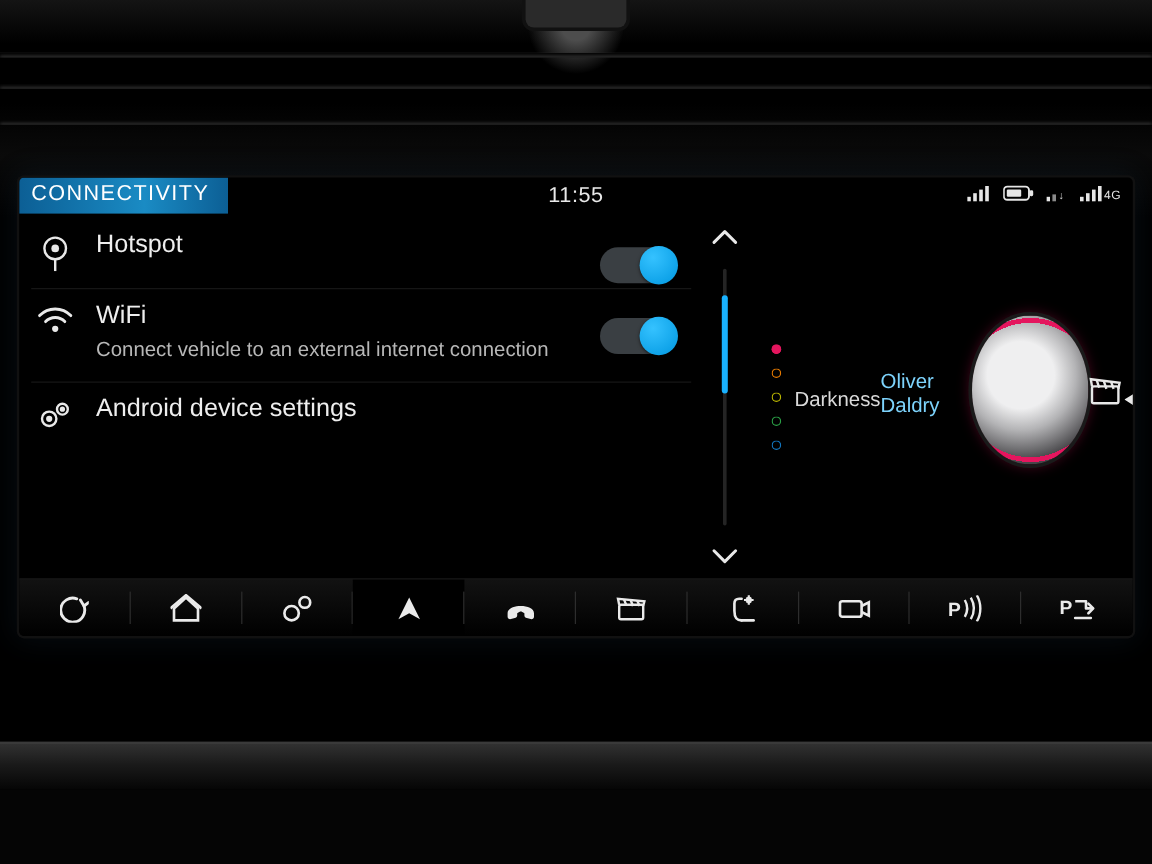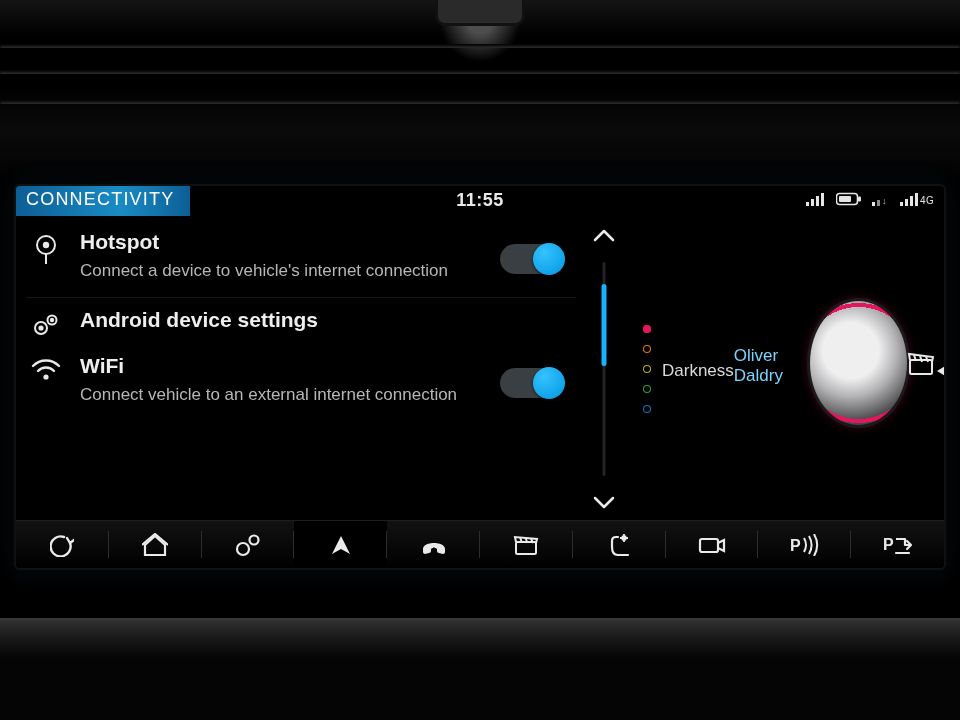--- a/index.html
+++ b/index.html
@@ -25,43 +25,42 @@
     background:linear-gradient(#313131,#1a1a1a 45%,#050505);
     border-top:2px solid #3a3a3a;
   }
   .foot-dark{position:absolute;left:0;right:0;bottom:0;height:62px;background:#050505}
 
   
   .screen{
     position:absolute;left:16px;right:16px;top:148px;height:382px;
     background:#000;border-radius:4px;overflow:hidden;
     box-shadow:0 0 0 2px #111, 0 0 25px 4px rgba(60,120,170,.10);
-    margin-top:38px;
   }
   
   .status{
     position:relative;height:32px;color:#e9e9e9;font-size:18px;letter-spacing:.5px;
   }
   .title-badge{
     position:absolute;left:0;top:0;height:30px;padding:3px 16px 0 10px;
     background:linear-gradient(90deg,#0c5f95 0%,#1a8bc4 60%,#0c5f95 100%);
     color:#fff;font-size:18px;font-weight:500;letter-spacing:1.2px;
   }
-  .clock{position:absolute;left:50%;top:4px;transform:translateX(-50%);font-weight:700}
+  .clock{position:absolute;left:50%;top:4px;transform:translateX(-50%);font-weight:400}
   .tray{position:absolute;right:10px;top:6px;display:flex;gap:10px;align-items:center}
   .tray svg{display:block}
 
   
   .content{position:absolute;top:32px;left:0;right:0;bottom:48px;display:flex}
   .settings{flex:0 0 560px;padding:2px 0 0 10px;color:#ddd}
   .row{display:flex;align-items:flex-start;gap:14px;padding:10px 0 14px 0;border-bottom:1px solid rgba(180,180,180,.12);position:relative}
   .row:last-child{border-bottom:none}
   .row .ico{width:40px;display:flex;justify-content:center;padding-top:4px}
   .row .txt{flex:1;min-width:0}
-  .row .ttl{color:#eeeeee;font-size:21px;font-weight:700;margin-bottom:6px}
+  .row .ttl{color:#eeeeee;font-size:21px;font-weight:400;margin-bottom:6px}
   .row .sub{color:#b7b7b7;font-size:17px;line-height:1.35;max-width:380px}
   .toggle{
     position:absolute;right:12px;top:24px;width:64px;height:30px;border-radius:15px;
     background:#3a3f43;cursor:pointer;
   }
   .toggle .knob{
     position:absolute;top:-1px;width:32px;height:32px;border-radius:50%;
     background:radial-gradient(circle at 35% 30%,#35c2ff,#0097e0);right:-1px;
     box-shadow:0 1px 3px rgba(0,0,0,.6);
   }
@@ -162,21 +161,37 @@
         <div class="row">
           <div class="ico">
             <svg width="26" height="30" viewBox="0 0 26 30">
                 <circle cx="13" cy="11" r="9" fill="none" stroke="#e8e8e8" stroke-width="2"></circle>
                 <circle cx="13" cy="11" r="3.2" fill="#e8e8e8"></circle>
                 <path d="M13 20 L13 30" stroke="#e8e8e8" stroke-width="2"></path>
               </svg>
           </div>
           <div class="txt">
             <div class="ttl">Hotspot</div>
-            <div class="sub">Connect a device to vehicle's internet connection</div>
+          </div>
+          <div class="toggle">
+              <div class="knob"></div>
+            </div>
+        </div>
+
+        <div class="row">
+          <div class="ico">
+            <svg width="30" height="24" viewBox="0 0 30 24">
+                <path d="M2 8 A18 18 0 0 1 28 8" fill="none" stroke="#e8e8e8" stroke-width="2.4" stroke-linecap="round"></path>
+                <path d="M7 13 A11 11 0 0 1 23 13" fill="none" stroke="#e8e8e8" stroke-width="2.4" stroke-linecap="round"></path>
+                <circle cx="15" cy="19" r="2.6" fill="#e8e8e8"></circle>
+              </svg>
+          </div>
+          <div class="txt">
+            <div class="ttl">WiFi</div>
+            <div class="sub">Connect  vehicle to an external internet connection</div>
           </div>
           <div class="toggle">
               <div class="knob"></div>
             </div>
         </div>
 
         <div class="row" style="border-bottom:none;padding-bottom:6px">
           <div class="ico">
             <svg width="30" height="26" viewBox="0 0 30 26">
               <g fill="none" stroke="#e8e8e8" stroke-width="2">
@@ -184,37 +199,20 @@
                   <circle cx="10" cy="16" r="1.6" fill="#e8e8e8"></circle>
                 <circle cx="21" cy="8" r="4.5"></circle>
                   <circle cx="21" cy="8" r="1.2" fill="#e8e8e8"></circle>
               </g>
             </svg>
           </div>
           <div class="txt">
             <div class="ttl">Android device settings</div>
           </div>
         </div>
-
-        <div class="row">
-          <div class="ico">
-            <svg width="30" height="24" viewBox="0 0 30 24">
-                <path d="M2 8 A18 18 0 0 1 28 8" fill="none" stroke="#e8e8e8" stroke-width="2.4" stroke-linecap="round"></path>
-                <path d="M7 13 A11 11 0 0 1 23 13" fill="none" stroke="#e8e8e8" stroke-width="2.4" stroke-linecap="round"></path>
-                <circle cx="15" cy="19" r="2.6" fill="#e8e8e8"></circle>
-              </svg>
-          </div>
-          <div class="txt">
-            <div class="ttl">WiFi</div>
-            <div class="sub">Connect  vehicle to an external internet connection</div>
-          </div>
-          <div class="toggle">
-              <div class="knob"></div>
-            </div>
-        </div>
       </div>
 
       <div class="scrollcol">
         <div class="chev up">
           <svg width="22" height="14" viewBox="0 0 22 14">
               <path d="M2 12 L11 3 L20 12" fill="none" stroke="#e8e8e8" stroke-width="2.5" stroke-linecap="round" stroke-linejoin="round"></path>
             </svg>
         </div>
         <div class="track">
           <div class="thumb"></div>

